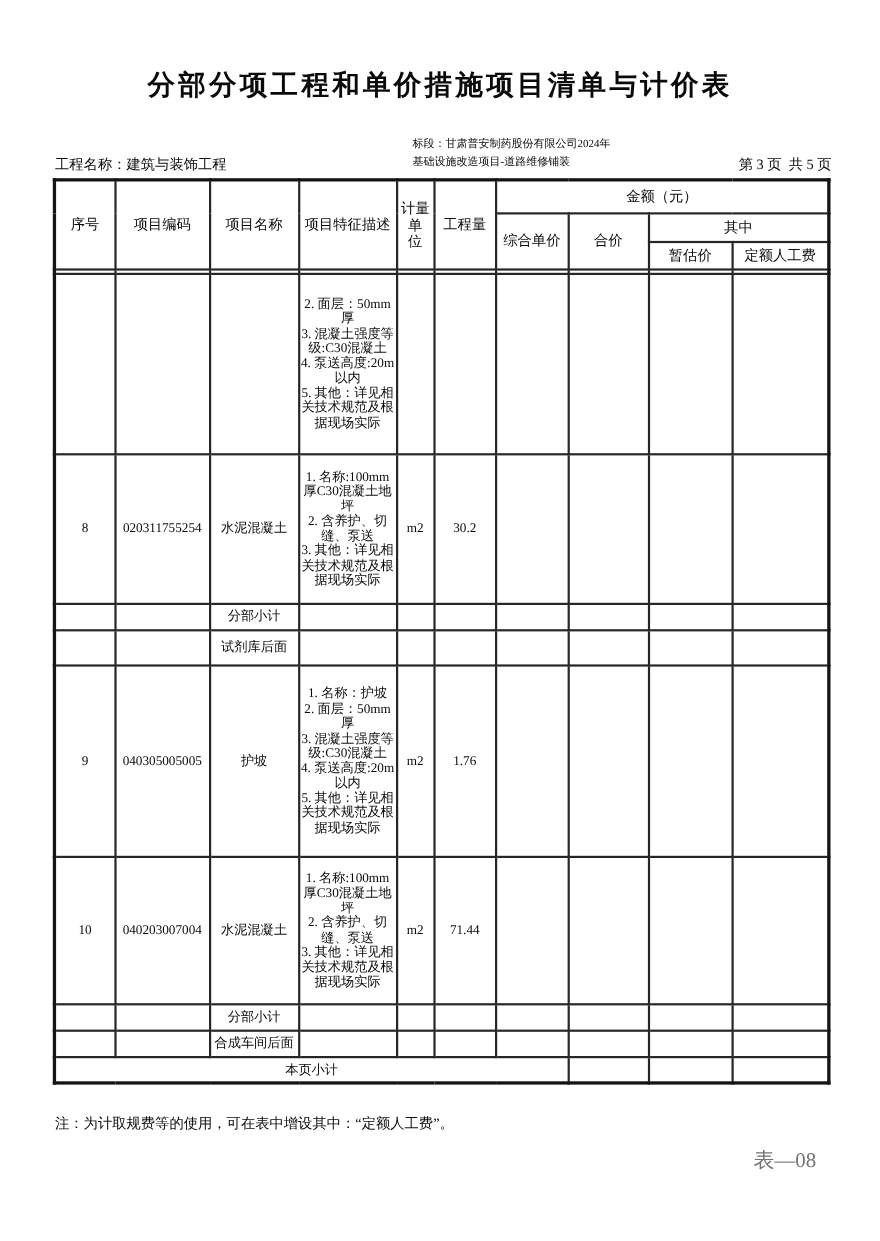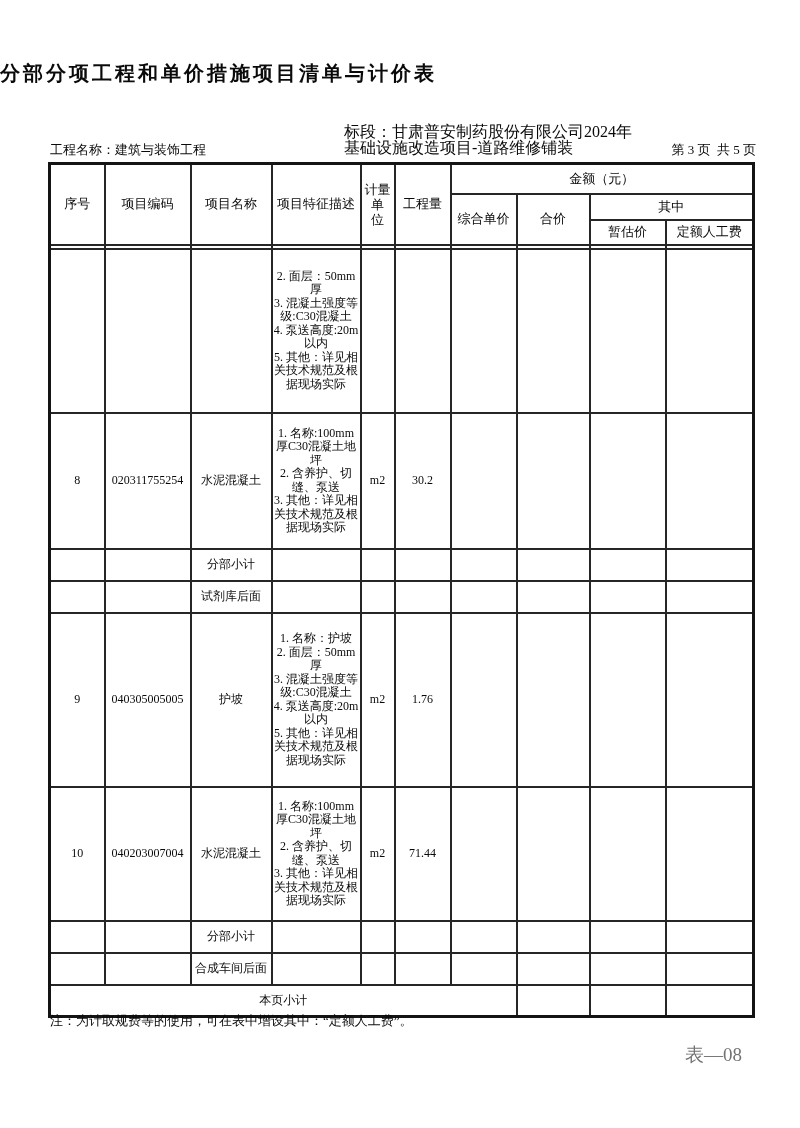--- a/index.html
+++ b/index.html
@@ -10,36 +10,36 @@
     height: 1128px;
     background: #ffffff;
     font-family: "Liberation Serif", "DejaVu Serif", serif;
     color: #0a0a0a;
     overflow: hidden;
   }
   .title {
     position: absolute;
     top: 60px; left: 0;
     width: 100%;
-    text-align: left;
-    font-size: 20px;
+    text-align: center;
+    font-size: 25px;
     font-weight: bold;
     letter-spacing: 3px;
     white-space: nowrap;
   }
   .meta-project {
     position: absolute;
     left: 50px; top: 141px;
     font-size: 13px;
     text-align: center;
   }
   .meta-section {
     position: absolute;
-    left: 344px; top: 124px;
-    font-size: 16px;
+    left: 375px; top: 124px;
+    font-size: 10px;
     line-height: 16px;
   }
   .meta-page {
     position: absolute;
     right: 44px; top: 141px;
     font-size: 13px;
     white-space: pre;
     text-align: center;
   }
   table.boq {
@@ -63,21 +63,21 @@
   th.wrap3 { white-space: pre-line; line-height: 15px; }
   tr.hr1 { height: 30px; }
   tr.hr2 { height: 26px; }
   tr.hr3 { height: 25px; }
   tr.spacer { height: 4px; }
   tr.spacer td { padding: 0; }
   tr.tall-a { height: 164px; }
   tr.tall-b { height: 136px; }
   tr.tall-c { height: 174px; }
   tr.tall-d { height: 134px; }
-  tr.short  { height: 32px; }
+  tr.short  { height: 24px; }
   tr.shortx { height: 32px; }
   td.feature {
     text-align: left;
     white-space: pre-wrap;
     word-break: break-all;
     line-height: 13.5px;
     padding: 2px 1px 2px 2px;
   }
   td.name-cell {
     text-align: left;

